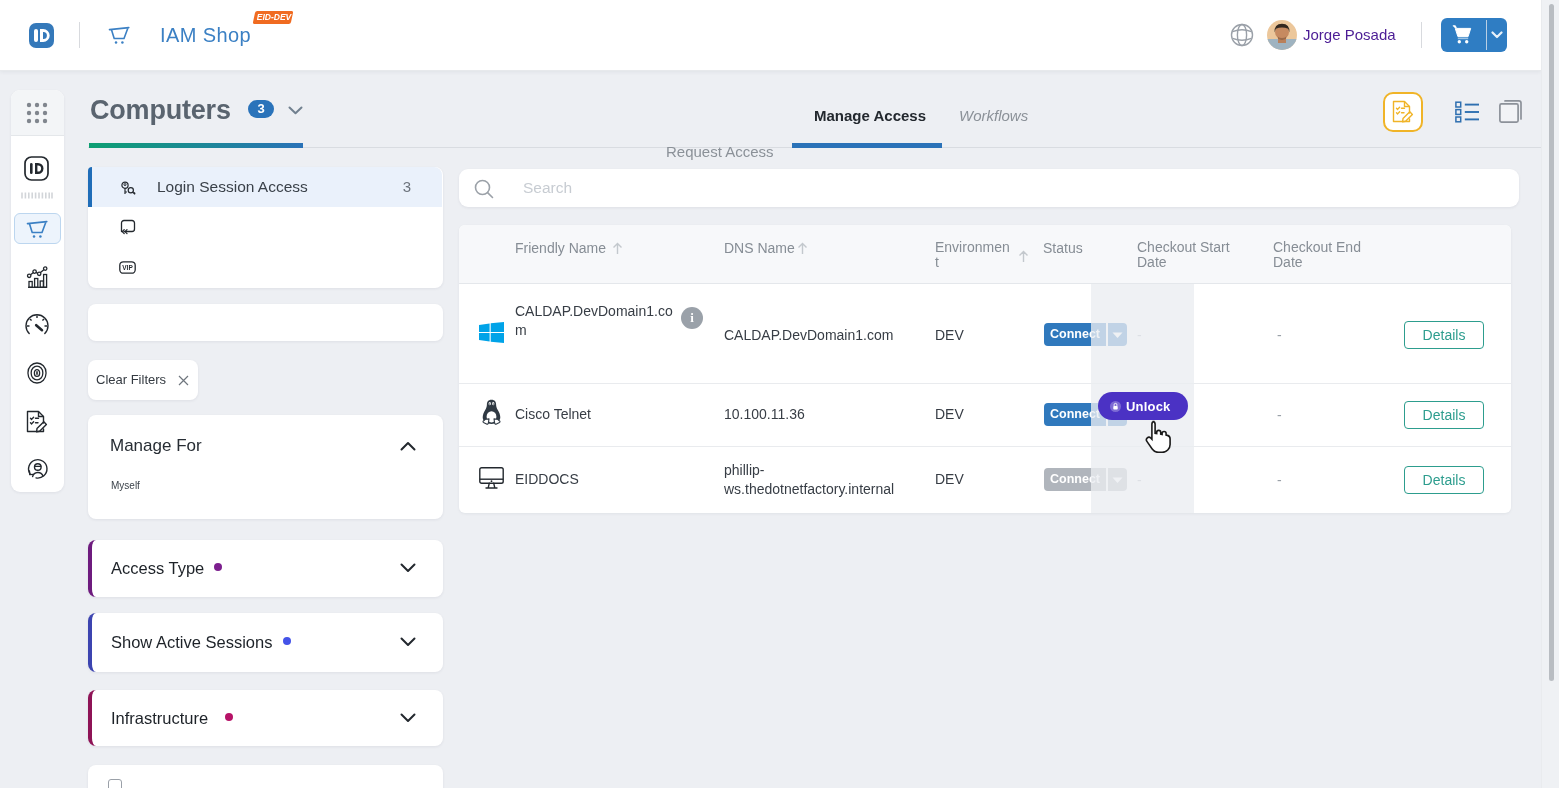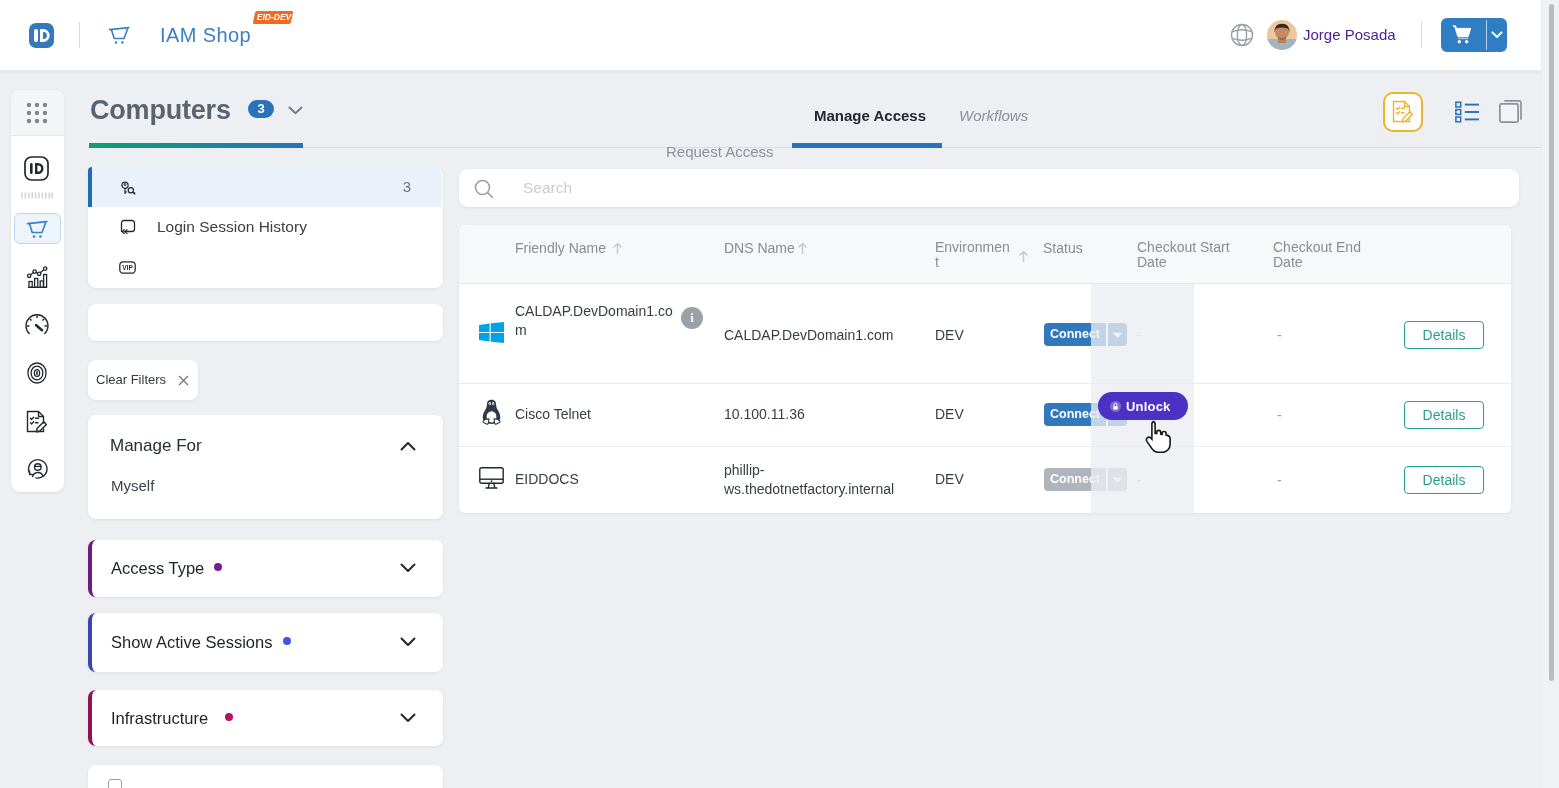--- a/index.html
+++ b/index.html
@@ -202,22 +202,22 @@
   <svg class="abs" style="left:1498px;top:99px;" width="25" height="25" viewBox="0 0 25 25">
     <g fill="none" stroke="#8c9199" stroke-width="1.7">
       <path d="M7 1.9 H20.8 a2.2 2.2 0 0 1 2.2 2.2 V20" stroke-linecap="round"></path>
       <rect x="1.9" y="4.9" width="18.2" height="18.2" rx="1.5" fill="#f2f3f6"></rect>
     </g>
   </svg>
 
   <div class="abs card" style="left:88px;top:167px;width:355px;height:121px;"></div>
   <div class="abs" style="left:88px;top:167px;width:354px;height:40px;background:#eaf1fb;border-radius:8px 8px 0 0;"></div>
   <div class="abs" style="left:88px;top:167px;width:4px;height:40px;background:#1f6db8;border-radius:8px 0 0 0;"></div>
+  <div class="abs" style="left:157px;top:175px;width:220px;height:24px;line-height:24px;font-size:15.5px;color:#3a4149;">Login Session Access</div>
   <div class="abs" style="left:395px;top:175px;width:24px;height:24px;line-height:24px;font-size:15px;color:#6c737c;text-align:center;">3</div>
-  <div class="abs" style="left:157px;top:215px;width:220px;height:24px;line-height:24px;font-size:15.5px;color:#3a4149;">Login Session History</div>
 
   <svg class="abs" style="left:120px;top:181px;" width="16" height="15" viewBox="0 0 16 15">
     <g fill="none" stroke="#23282e" stroke-width="1.2">
       <circle cx="5" cy="4.2" r="3.1"></circle>
       <circle cx="5" cy="3.6" r="1" stroke-width="1"></circle>
       <path d="M5 7.3 V13 M5 11 H7"></path>
       <circle cx="10.8" cy="9.2" r="2.6"></circle>
       <path d="M12.6 11 L15 13.4 M14 11.4 L15.3 12.7"></path>
     </g>
   </svg>
@@ -240,21 +240,21 @@
   <div class="abs" style="left:96px;top:368px;width:75px;height:24px;line-height:24px;font-size:13px;color:#343a41;">Clear Filters</div>
   <svg class="abs" style="left:178px;top:375px;" width="11" height="11" viewBox="0 0 11 11">
     <path d="M1 1 L10 10 M10 1 L1 10" stroke="#6f767e" stroke-width="1.2"></path>
   </svg>
 
   <div class="abs card" style="left:88px;top:415px;width:355px;height:104px;"></div>
   <div class="abs" style="left:110px;top:434px;width:200px;height:23px;line-height:23px;font-size:17px;color:#272d34;">Manage For</div>
   <svg class="abs" style="left:400px;top:441px;" width="16" height="10" viewBox="0 0 16 10">
     <path d="M1.5 8.5 L8 2 L14.5 8.5" fill="none" stroke="#23282e" stroke-width="2" stroke-linecap="round" stroke-linejoin="round"></path>
   </svg>
-  <div class="abs" style="left:111px;top:475px;width:200px;height:22px;line-height:22px;font-size:15px;color:#3c434b;">Myself</div>
+  <div class="abs" style="left:111px;top:475px;width:200px;height:22px;line-height:22px;font-size:10px;color:#3c434b;">Myself</div>
 
   <div class="abs card" style="left:88px;top:540px;width:355px;height:57px;border-left:4px solid #6e1b7e;border-radius:8px;"></div>
   <div class="abs" style="left:111px;top:557px;width:200px;height:22px;line-height:22px;font-size:16.5px;color:#1d2228;">Access Type</div>
   <div class="abs" style="left:214px;top:563px;width:8px;height:8px;border-radius:4px;background:#7c1f8e;"></div>
   <svg class="abs" style="left:400px;top:563px;" width="16" height="10" viewBox="0 0 16 10">
     <path d="M1.5 1.5 L8 8 L14.5 1.5" fill="none" stroke="#23282e" stroke-width="2" stroke-linecap="round" stroke-linejoin="round"></path>
   </svg>
 
   <div class="abs card" style="left:88px;top:613px;width:355px;height:59px;border-left:4px solid #3c44b0;border-radius:8px;"></div>
   <div class="abs" style="left:111px;top:631px;width:220px;height:22px;line-height:22px;font-size:16.5px;color:#1d2228;">Show Active Sessions</div>

